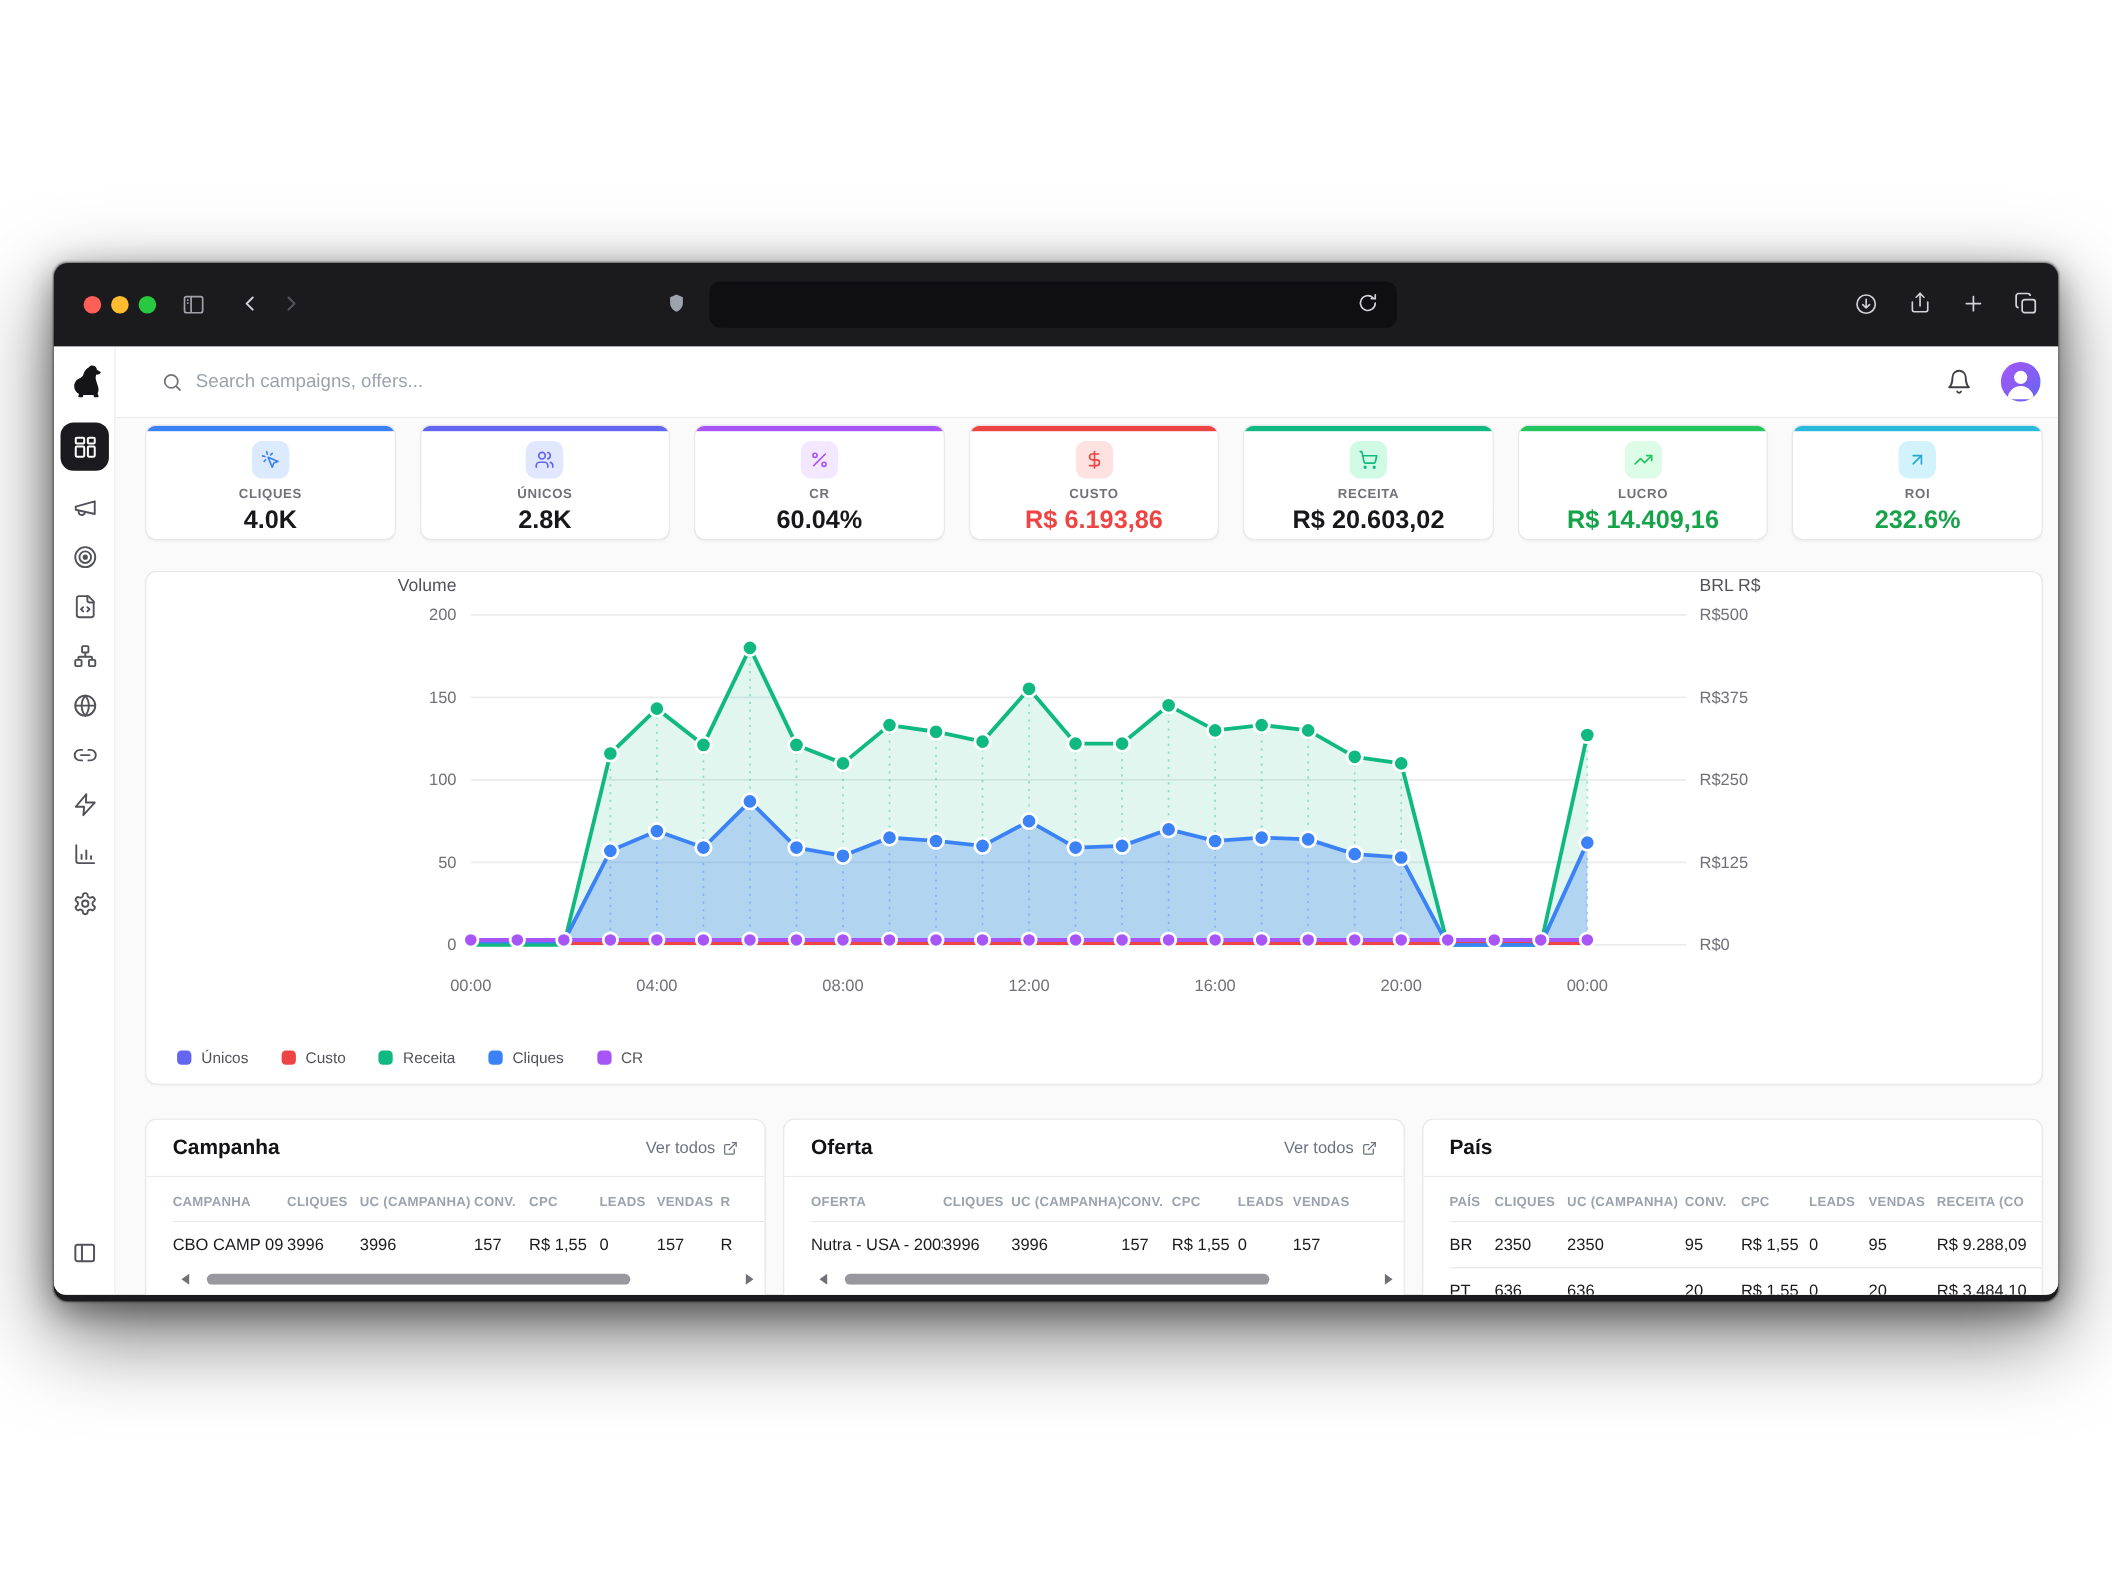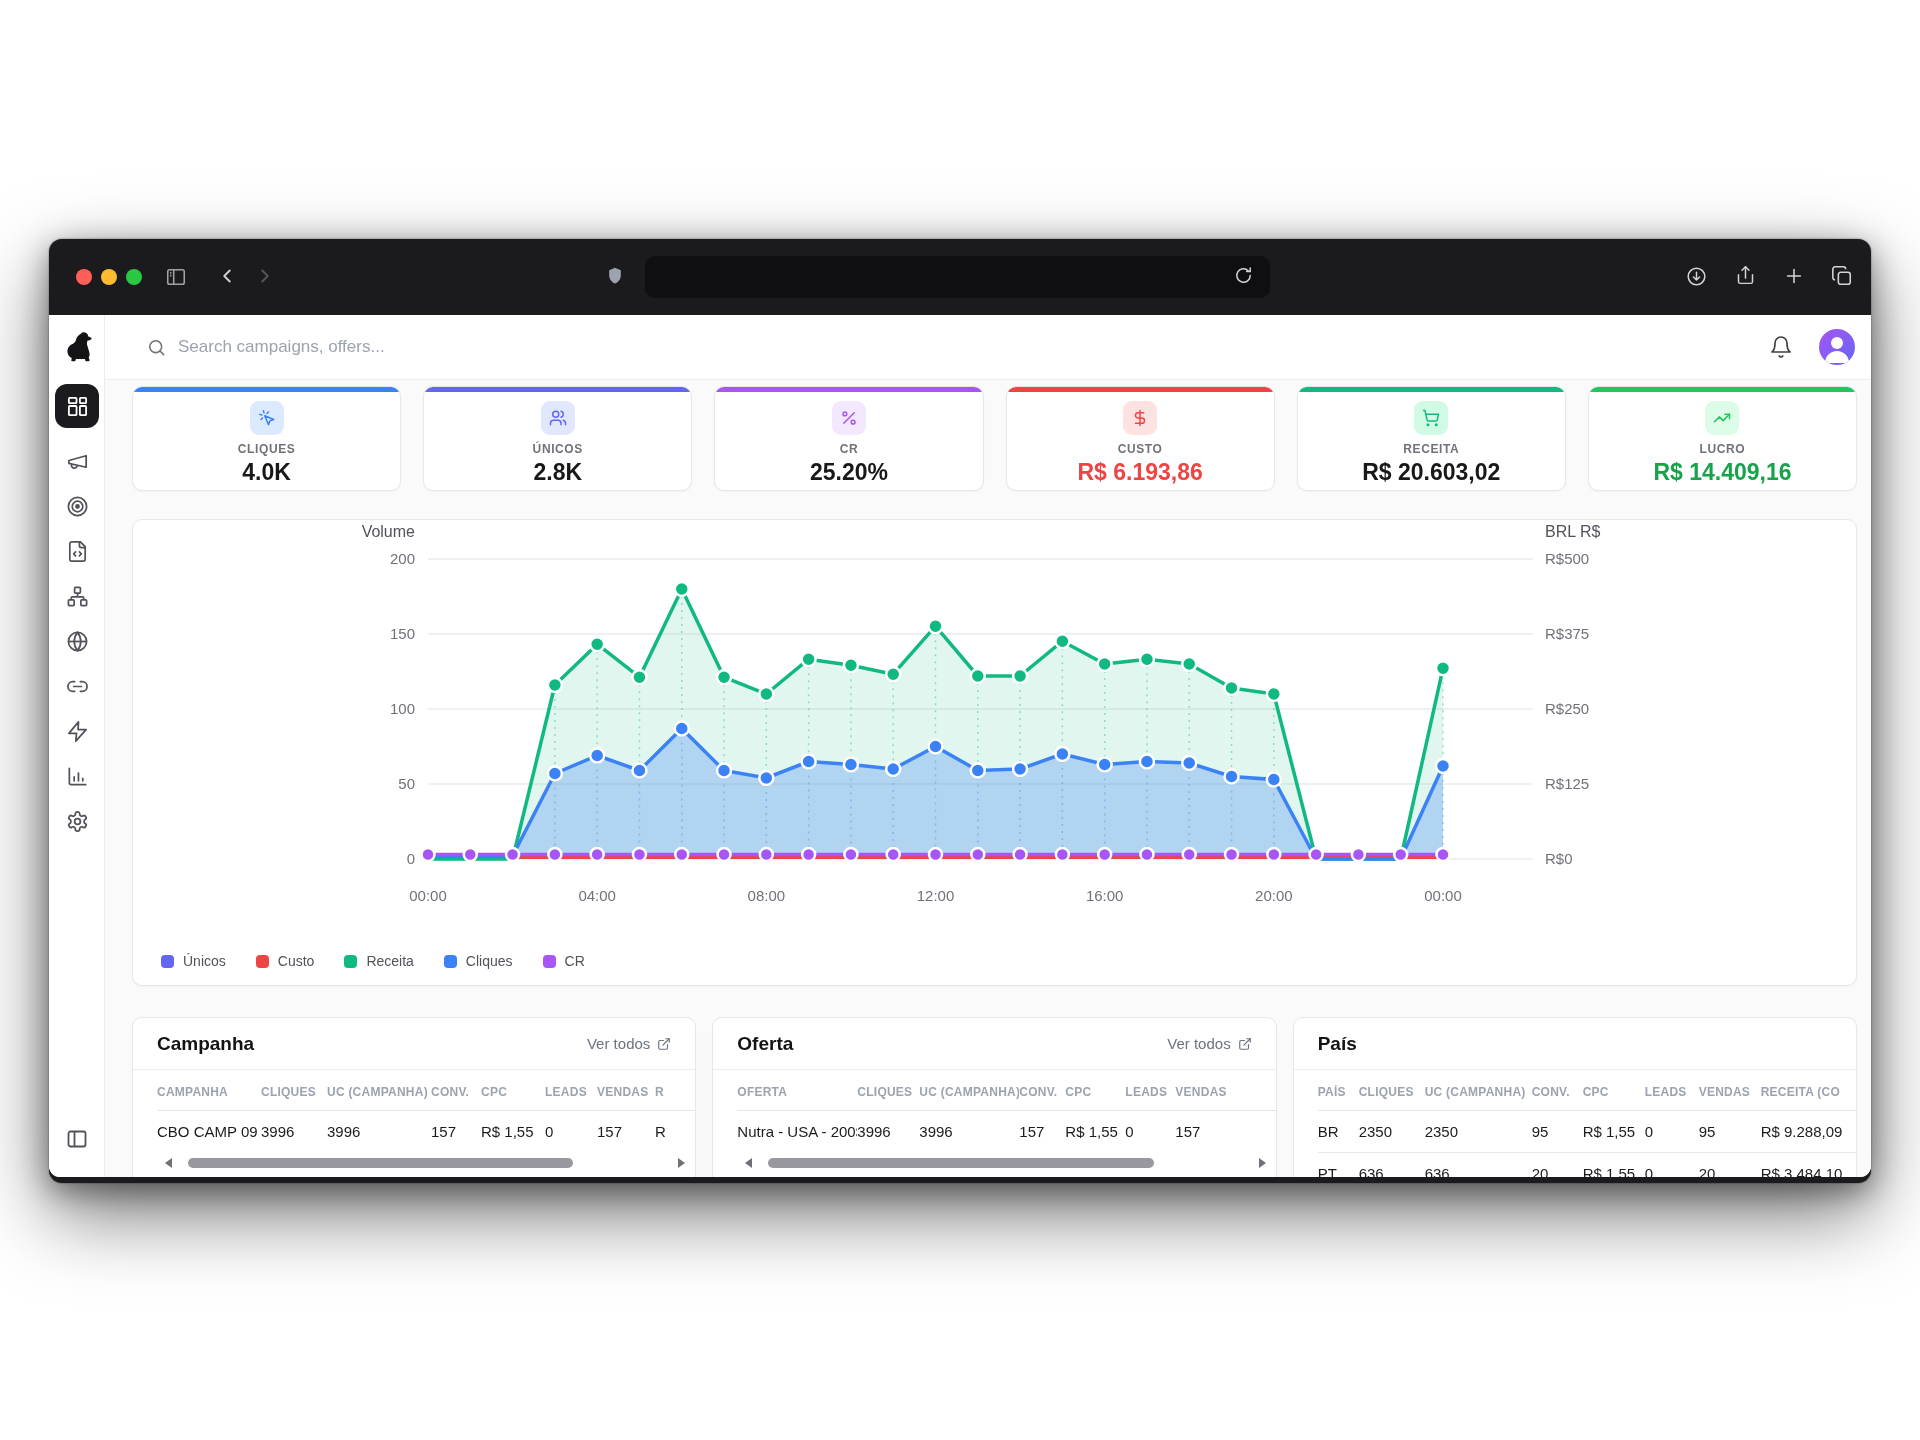--- a/index.html
+++ b/index.html
@@ -285,21 +285,21 @@
           <div class="kpi-card">
             <span class="kpi-accent" style="background: rgb(168, 85, 247);"></span>
             <span class="kpi-chip" style="background: rgb(243, 232, 255); color: rgb(168, 85, 247);">
               <svg width="18" height="18" viewBox="0 0 24 24" fill="none" stroke="currentColor" stroke-width="2" stroke-linecap="round">
                   <line x1="19" y1="5" x2="5" y2="19"></line>
                   <circle cx="6.5" cy="6.5" r="2.5"></circle>
                   <circle cx="17.5" cy="17.5" r="2.5"></circle>
                 </svg>
             </span>
             <div class="kpi-label">CR</div>
-            <div class="kpi-value" style="color: rgb(24, 24, 27);">25.20%</div>
+            <div class="kpi-value" style="color: rgb(24, 24, 27);">60.04%</div>
           </div>
           <div class="kpi-card">
             <span class="kpi-accent" style="background: rgb(239, 68, 68);"></span>
             <span class="kpi-chip" style="background: rgb(254, 226, 226); color: rgb(239, 68, 68);">
               <svg width="18" height="18" viewBox="0 0 24 24" fill="none" stroke="currentColor" stroke-width="2" stroke-linecap="round">
                   <line x1="12" y1="2" x2="12" y2="22"></line>
                   <path d="M17 5H9.5a3.5 3.5 0 0 0 0 7h5a3.5 3.5 0 0 1 0 7H6"></path>
                 </svg>
             </span>
             <div class="kpi-label">CUSTO</div>
@@ -320,20 +320,31 @@
           <div class="kpi-card">
             <span class="kpi-accent" style="background: rgb(34, 197, 94);"></span>
             <span class="kpi-chip" style="background: rgb(220, 252, 231); color: rgb(34, 197, 94);">
               <svg width="18" height="18" viewBox="0 0 24 24" fill="none" stroke="currentColor" stroke-width="2" stroke-linecap="round" stroke-linejoin="round">
                   <path d="M22 7 13.5 15.5 8.5 10.5 2 17"></path>
                   <path d="M16 7h6v6"></path>
                 </svg>
             </span>
             <div class="kpi-label">LUCRO</div>
             <div class="kpi-value" style="color: rgb(22, 163, 74);">R$ 14.409,16</div>
+          </div>
+          <div class="kpi-card">
+            <span class="kpi-accent" style="background: rgb(41, 185, 221);"></span>
+            <span class="kpi-chip" style="background: rgb(211, 243, 252); color: rgb(36, 169, 207);">
+              <svg width="18" height="18" viewBox="0 0 24 24" fill="none" stroke="currentColor" stroke-width="2" stroke-linecap="round" stroke-linejoin="round">
+                  <path d="M7 7h10v10"></path>
+                  <path d="M7 17 17 7"></path>
+                </svg>
+            </span>
+            <div class="kpi-label">ROI</div>
+            <div class="kpi-value" style="color: rgb(22, 163, 74);">232.6%</div>
           </div>
         </div>
 
         <div class="chart-card">
           <svg id="chart-svg" width="1718" height="410" viewBox="0 0 1718 410">
               <line x1="295" y1="39" x2="1400" y2="39" stroke="#ebebed" stroke-width="1.5"></line>
               <text x="282" y="44" text-anchor="end" font-size="15" fill="#71717a">200</text>
               <text x="1412" y="44" font-size="15" fill="#71717a">R$500</text>
               <line x1="295" y1="114" x2="1400" y2="114" stroke="#ebebed" stroke-width="1.5"></line>
               <text x="282" y="119" text-anchor="end" font-size="15" fill="#71717a">150</text>

